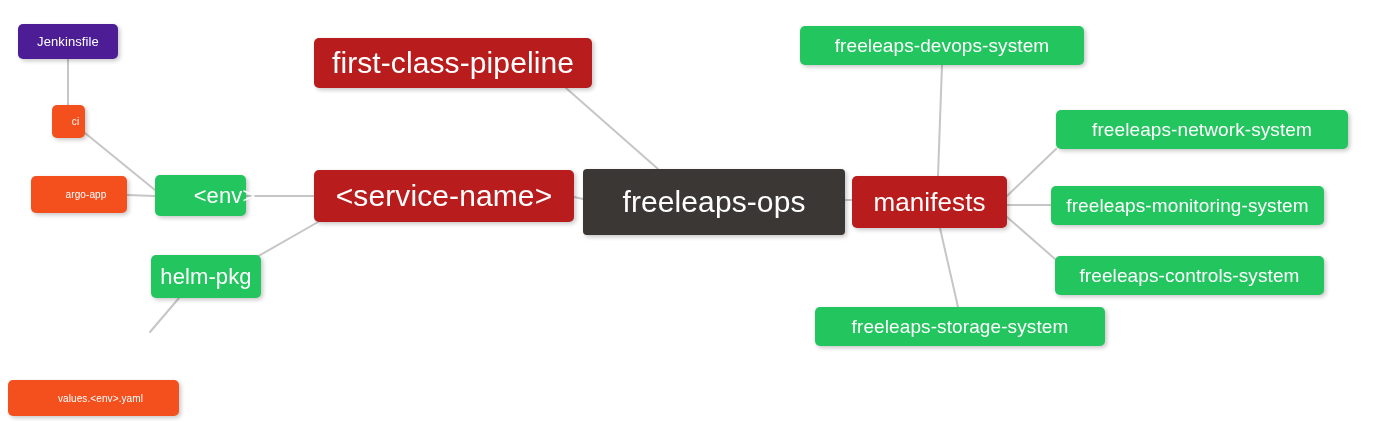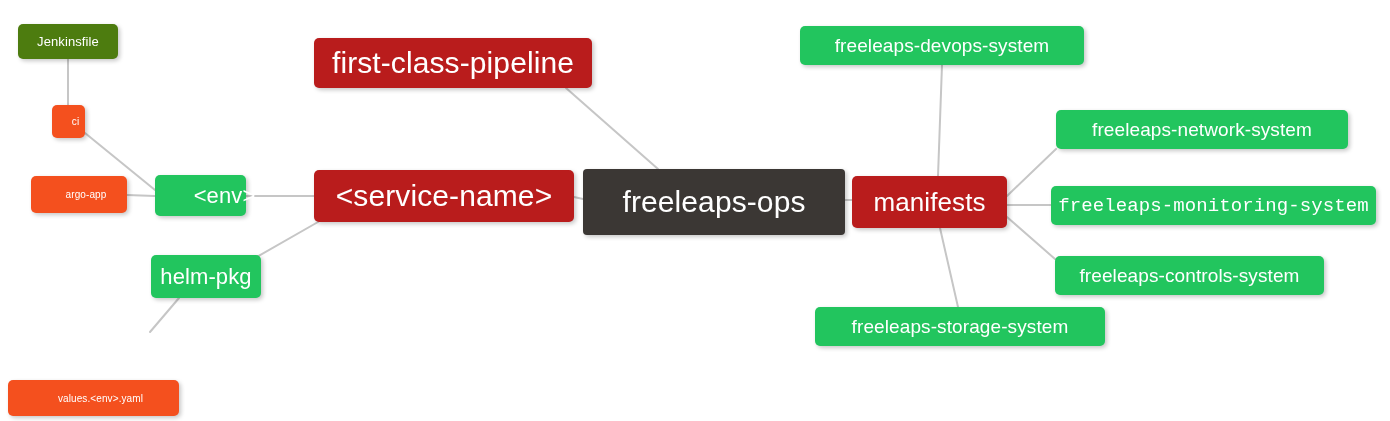--- a/index.html
+++ b/index.html
@@ -42,21 +42,21 @@
     font-size: 31px;
     border-radius: 4px;
   }
   .node.blue {
     background: #b91c1c;
   }
   .node.green {
     background: #22c55e;
   }
   .node.orange {
-    background: #4d7c0f;
+    background: #4c1d95;
   }
   .node.red {
     background: #f4501e;
   }
   .node.sz-xl { font-size: 30px; }
   .node.sz-lg { font-size: 26px; }
   .node.sz-md { font-size: 22px; }
   .node.sz-sm { font-size: 19px; }
   .node.sz-xs { font-size: 10px; padding-left: 14px; }
   .node.sz-xxs { font-size: 13px; }
@@ -111,21 +111,21 @@
       </div>
       <div class="node blue sz-lg" style="left: 852px; top: 176px; width: 155px; height: 52px;">
         <span>manifests</span>
       </div>
       <div class="node green sz-sm" style="left: 800px; top: 26px; width: 284px; height: 39px;">
         <span>freeleaps-devops-system</span>
       </div>
       <div class="node green sz-sm" style="left: 1056px; top: 110px; width: 292px; height: 39px;">
         <span>freeleaps-network-system</span>
       </div>
-      <div class="node green sz-sm" style="left: 1051px; top: 186px; width: 325px; height: 39px; font-family: Liberation Mono, monospace;">
+      <div class="node green sz-sm" style="left: 1051px; top: 186px; width: 273px; height: 39px;">
         <span>freeleaps-monitoring-system</span>
       </div>
       <div class="node green sz-sm" style="left: 1055px; top: 256px; width: 269px; height: 39px;">
         <span>freeleaps-controls-system</span>
       </div>
       <div class="node green sz-sm" style="left: 815px; top: 307px; width: 290px; height: 39px;">
         <span>freeleaps-storage-system</span>
       </div>
     </div>
 </div>

